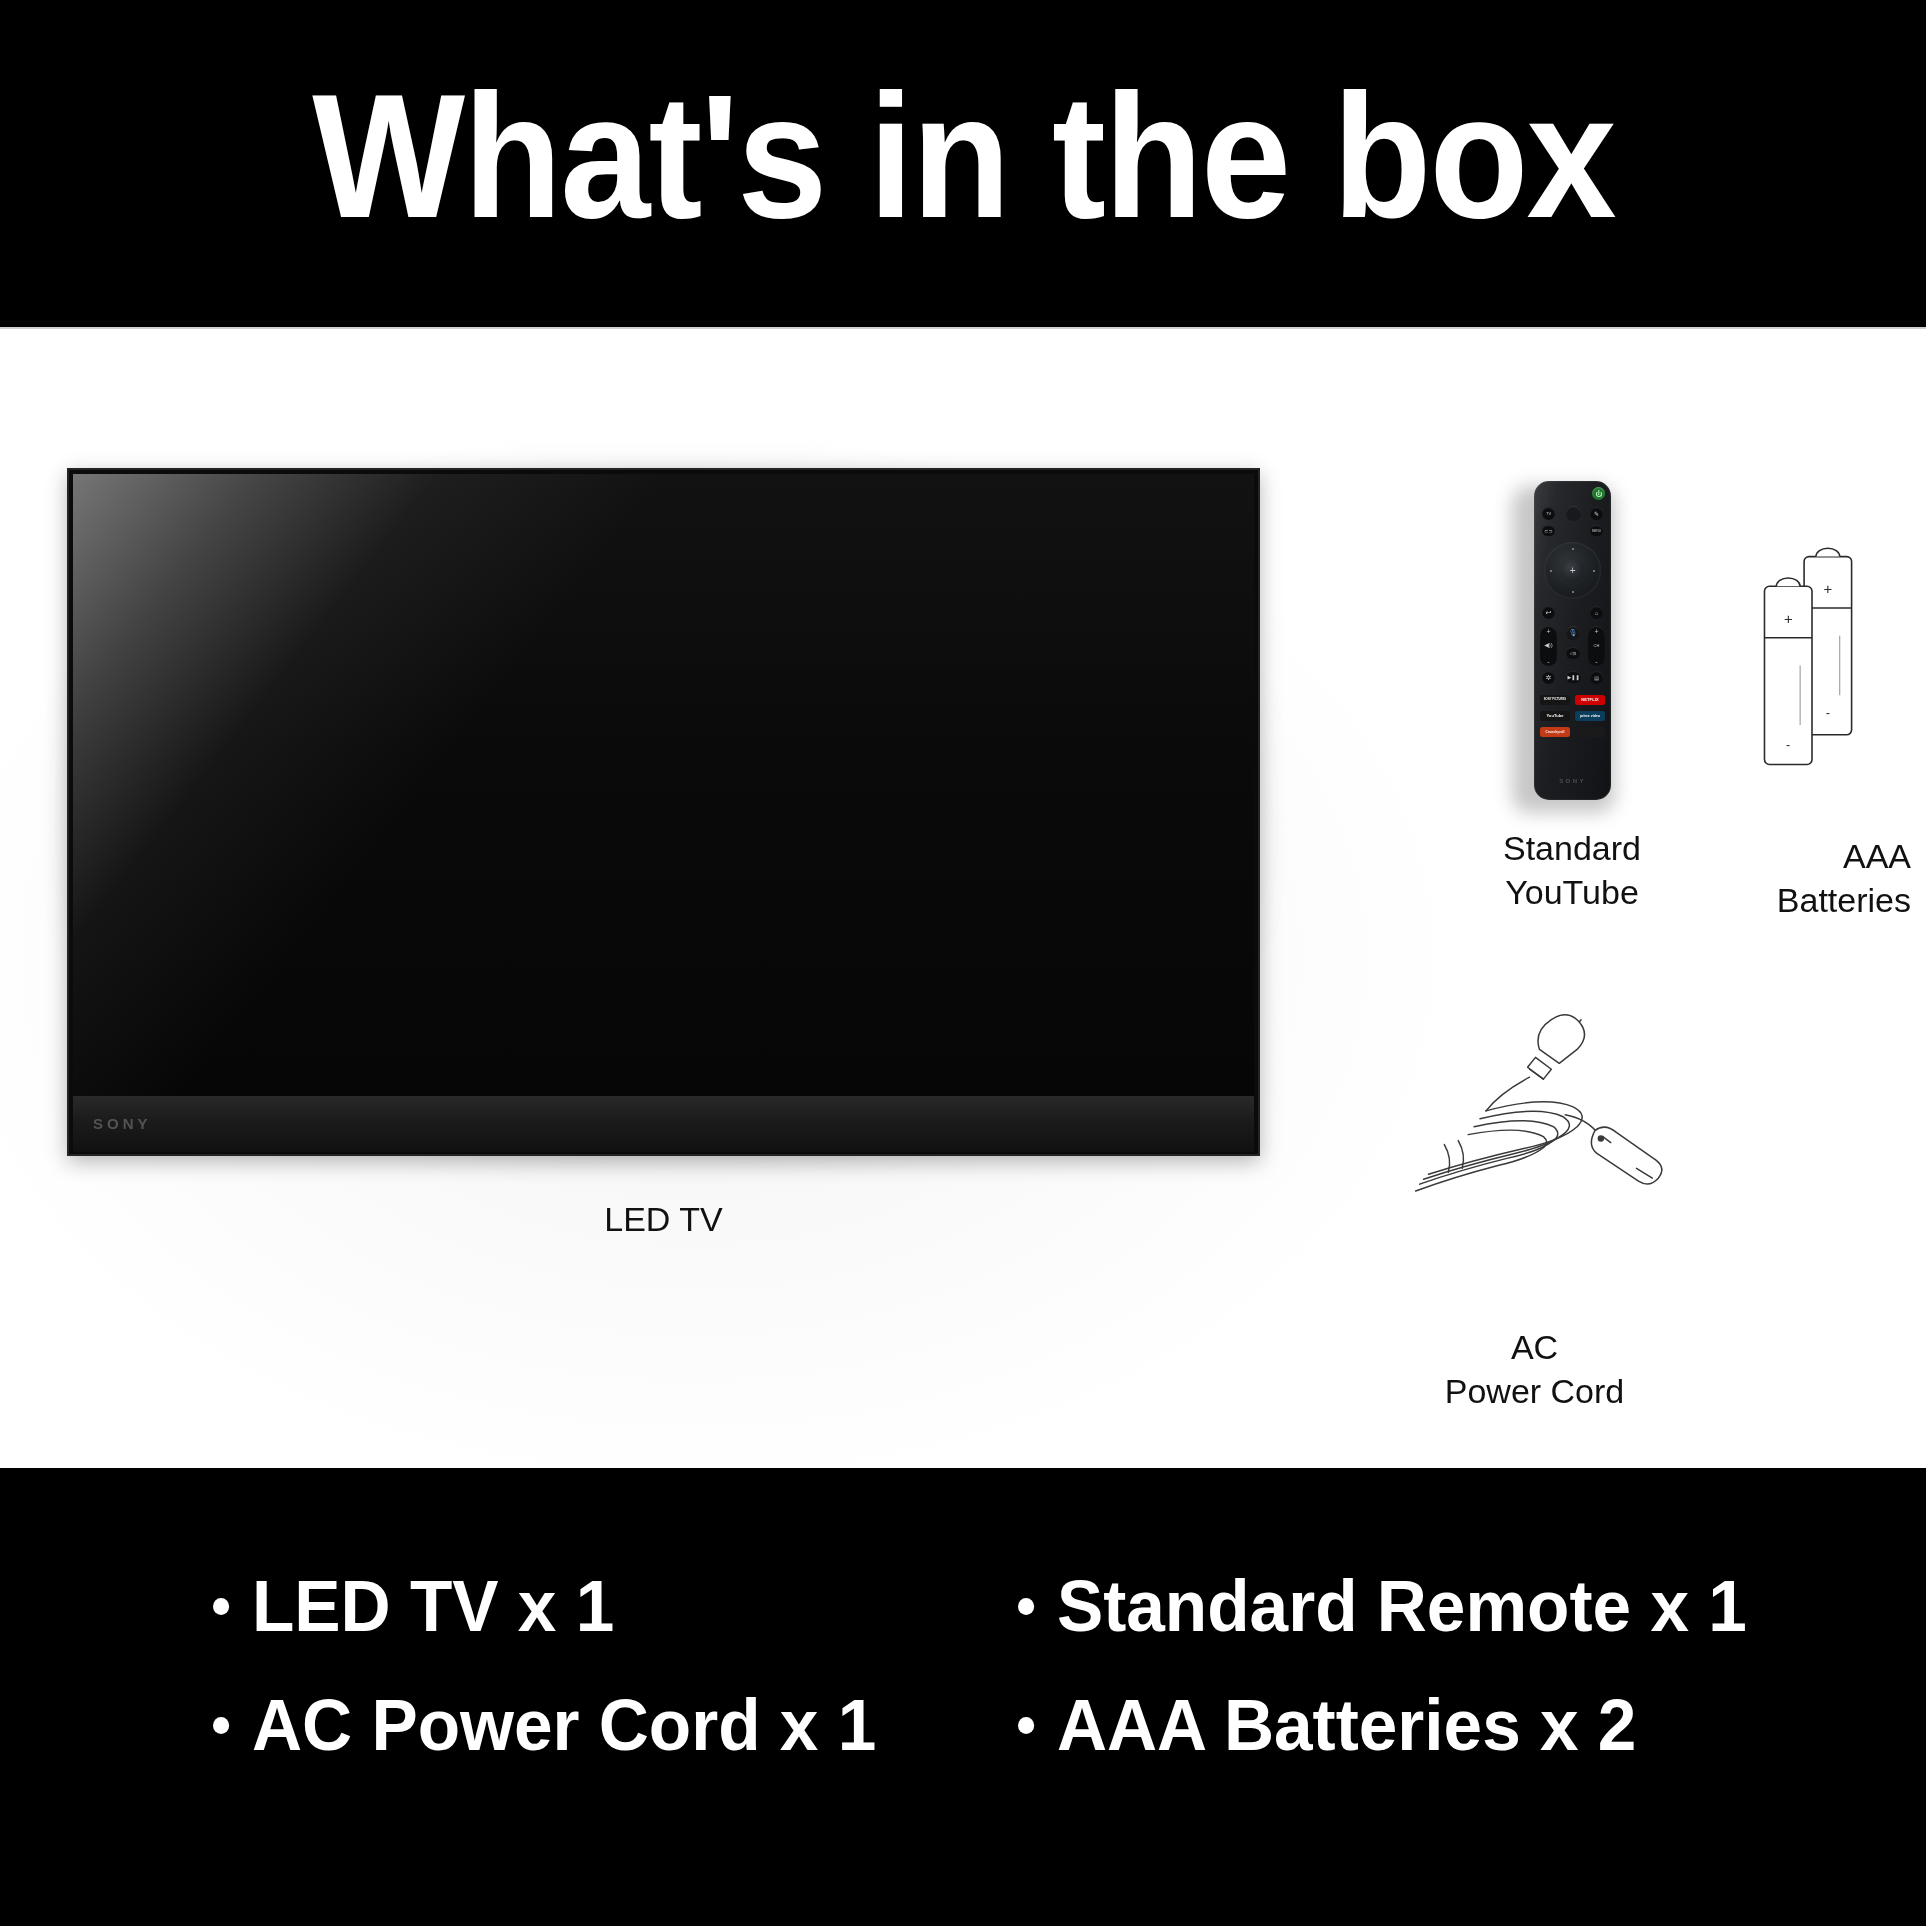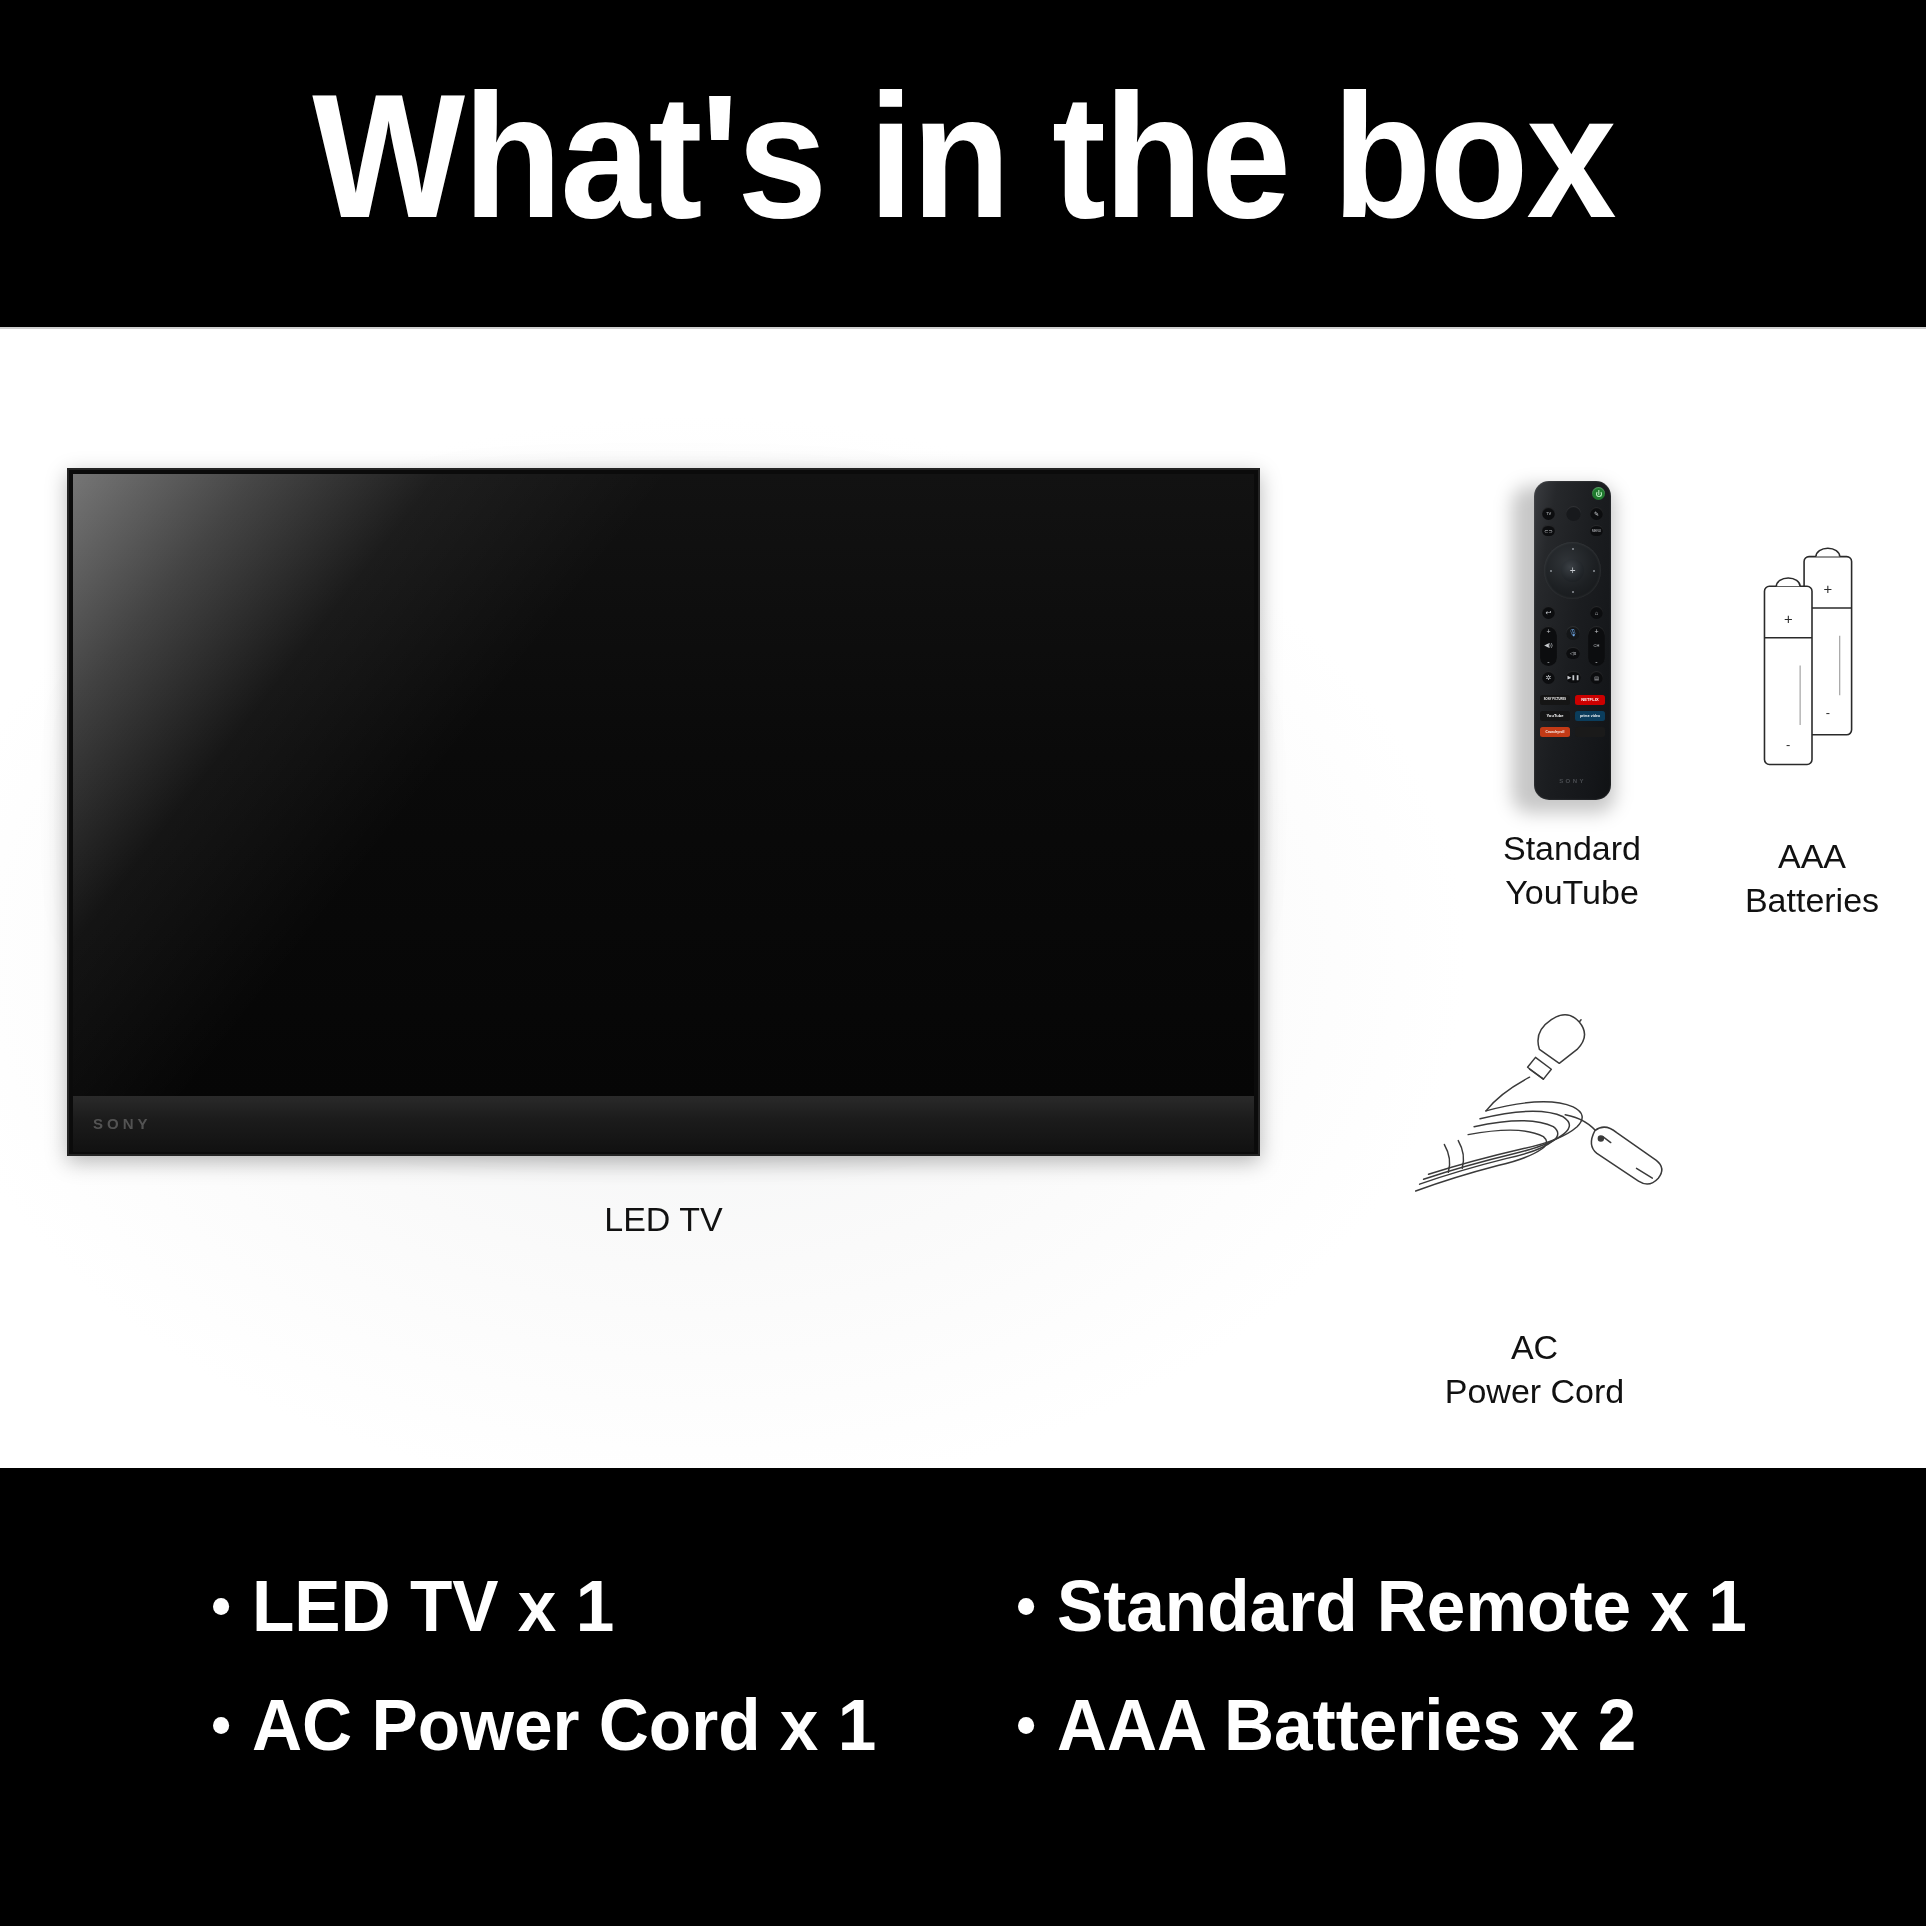--- a/index.html
+++ b/index.html
@@ -73,21 +73,21 @@
     box-shadow:inset 0 1px 1px rgba(255,255,255,0.12);}
   .rrock span{position:absolute;left:0;width:100%;text-align:center;color:#c9ccd0;font-size:7px;}
   .app{position:absolute;height:10px;border-radius:2.5px;color:#fff;font-size:4px;
     line-height:10px;text-align:center;font-weight:700;letter-spacing:0.1px;overflow:hidden;}
   .remote-sony{position:absolute;left:0;bottom:16px;width:100%;text-align:center;
     color:#4a4d51;font-size:6px;letter-spacing:2.4px;font-weight:700;}
   .remote-caption{position:absolute;left:-30px;top:348px;width:188px;}
 
   
   .batt-wrap{left:1713px;top:188px;width:198px;height:515px;}
-  .batt-caption{position:absolute;left:0;top:317px;width:198px;}
+  .batt-caption{position:absolute;left:0;top:317px;width:198px;text-align:right;}
 
   
   .cord-wrap{left:1381px;top:659px;width:307px;height:465px;}
   .cord-caption{position:absolute;left:0;top:337px;width:307px;}
 
   
   .footer{position:absolute;left:0;top:1468px;width:1927px;height:458px;background:#000000;}
   .bullets{position:absolute;left:0;top:78px;width:1927px;display:flex;}
   .bcol{width:50%;box-sizing:border-box;}
   .bcol.left{padding-left:213px;}

